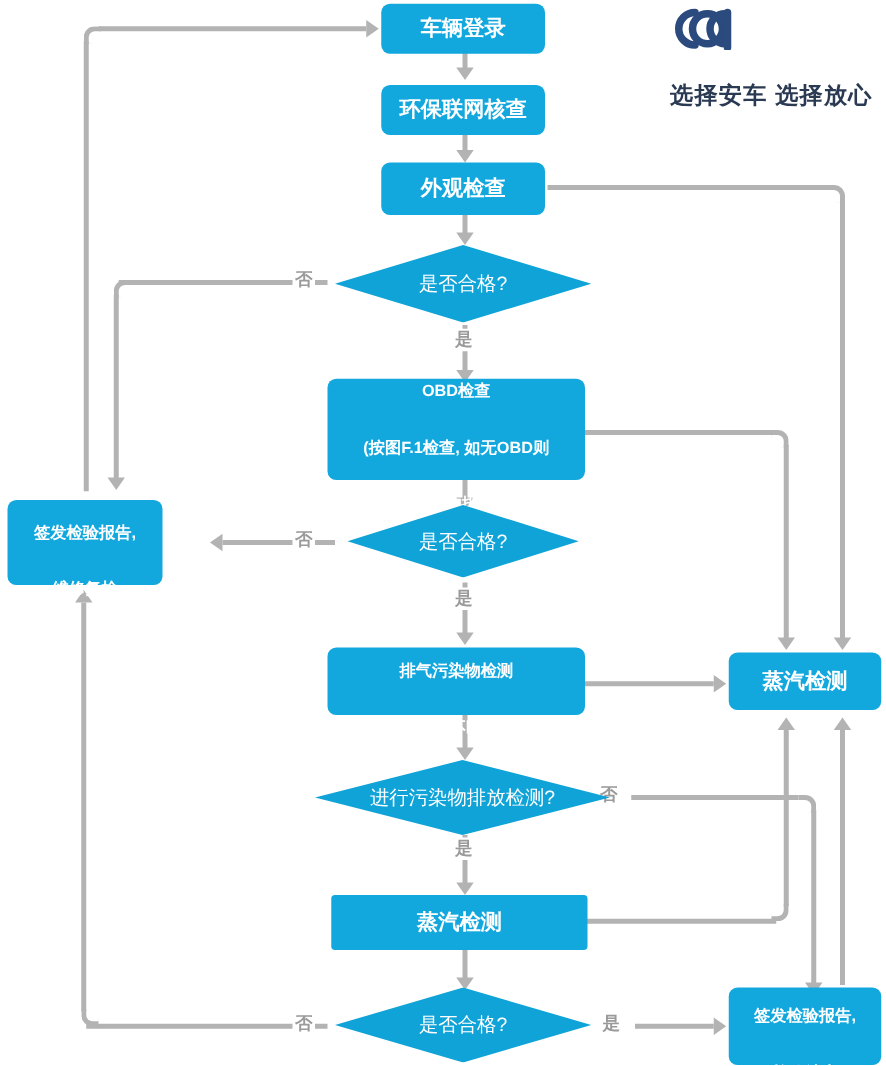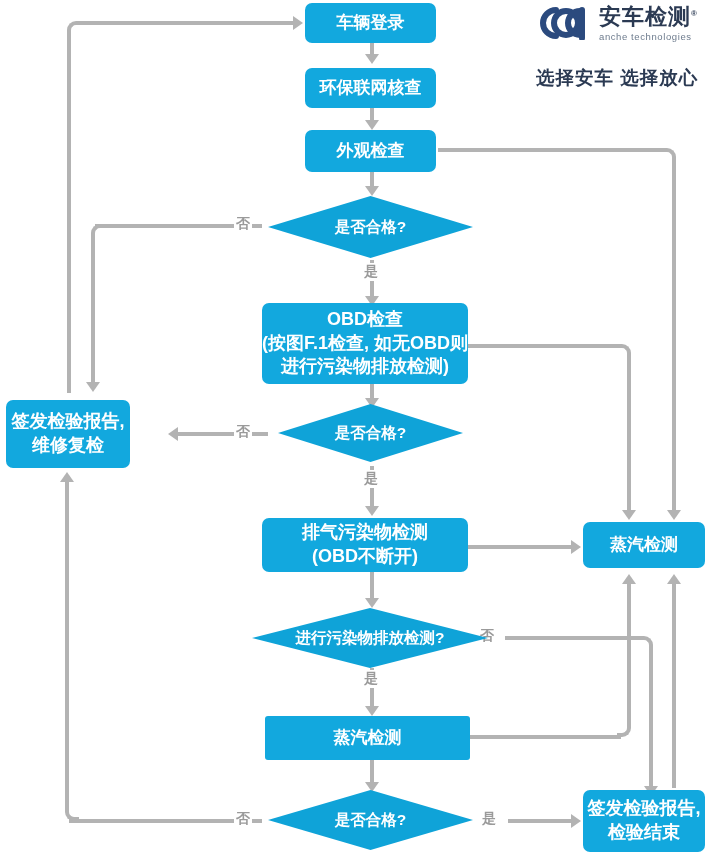--- a/index.html
+++ b/index.html
@@ -6,27 +6,27 @@
   body{font-family:"Liberation Sans","DejaVu Sans",sans-serif;}
   #canvas{position:relative;width:709px;height:853px;background:#ffffff;overflow:hidden;}
 
   
   .node{position:absolute;box-sizing:border-box;display:flex;align-items:center;
         justify-content:center;text-align:center;color:#ffffff;font-weight:bold;
         line-height:1.32;z-index:5;}
   .proc{background:#12A8DE;border-radius:7px;}
   .proc.sq{border-radius:3px;}
   .f18{font-size:17px;}
-  .f16{font-size:18px;}
+  .f16{font-size:13px;margin-top:28px;}
 
   
   .dia{position:absolute;z-index:5;}
   .dia svg{position:absolute;inset:0;width:100%;height:100%;display:block;}
   .dia .dlabel{position:absolute;inset:0;display:flex;align-items:center;
-        justify-content:center;color:#fff;font-weight:bold;font-size:15.5px;}
+        justify-content:center;color:#fff;font-weight:normal;font-size:15.5px;}
 
   
   .conn{position:absolute;background:#b3b3b3;z-index:2;}
   .vline{width:4px;}
   .hline{height:4px;}
   .corner{position:absolute;z-index:2;border:4px solid #b3b3b3;width:14px;height:14px;box-sizing:border-box;}
   .c-tr{border-left:none;border-bottom:none;border-top-right-radius:9px;}
   .c-tl{border-right:none;border-bottom:none;border-top-left-radius:9px;}
   .c-br{border-left:none;border-top:none;border-bottom-right-radius:9px;}
   .c-bl{border-right:none;border-top:none;border-bottom-left-radius:9px;}
@@ -57,24 +57,20 @@
   <div id="logo" style="left:536px;top:6px;">
     <div class="logo-row">
       <div class="logo-mark">
         <svg viewBox="0 0 56 34" width="56" height="34" aria-hidden="true">
           <path d="M20 4 A13 13 0 1 0 20 30" fill="none" stroke="#2b4a7e" stroke-width="6" stroke-linecap="round"></path>
           <circle cx="30" cy="17" r="12" fill="none" stroke="#2b4a7e" stroke-width="6"></circle>
           <path d="M44 5 A12 12 0 1 0 44 29 L44 5" fill="none" stroke="#2b4a7e" stroke-width="6" stroke-linecap="round"></path>
           <path d="M46 4 L46 32" stroke="#2b4a7e" stroke-width="6" stroke-linecap="round"></path>
         </svg>
       </div>
-      <div>
-        <div class="logo-zh"><span>安车检测</span><span class="logo-reg">®</span></div>
-        <div class="logo-en">anche technologies</div>
-      </div>
     </div>
     <div class="logo-tag">选择安车 选择放心</div>
   </div>
 
   <div class="conn vline" style="left:370px;top:42px;height:14px;"></div>
   <div class="arr arr-d" style="left:365px;top:54px;"></div>
 
   <div class="conn vline" style="left:370px;top:108px;height:14px;"></div>
   <div class="arr arr-d" style="left:365px;top:120px;"></div>
 

